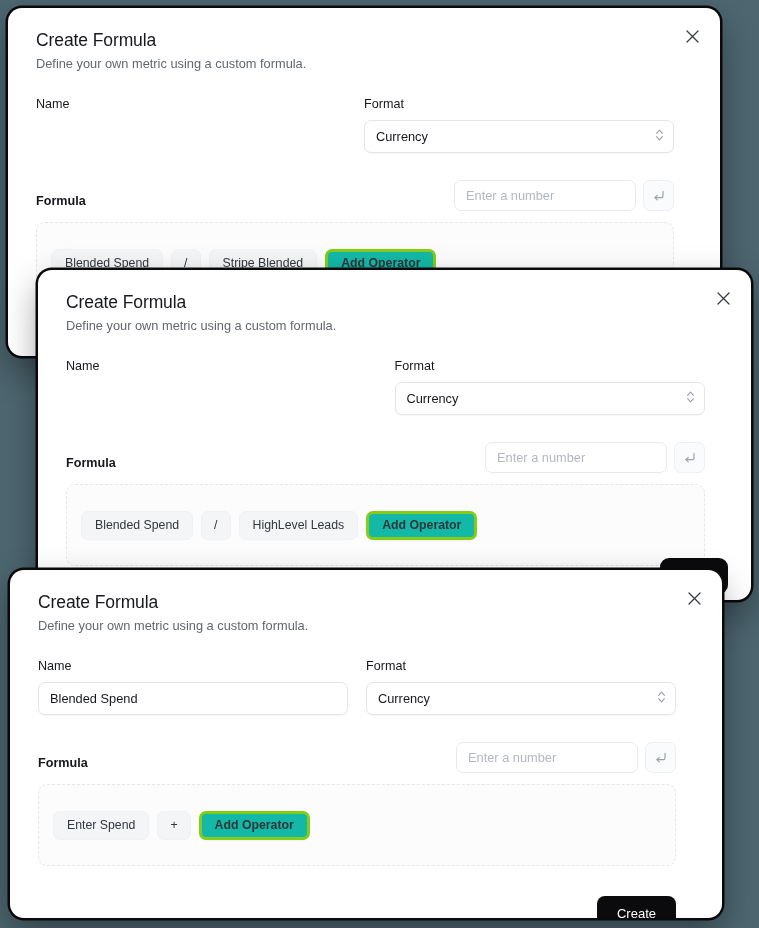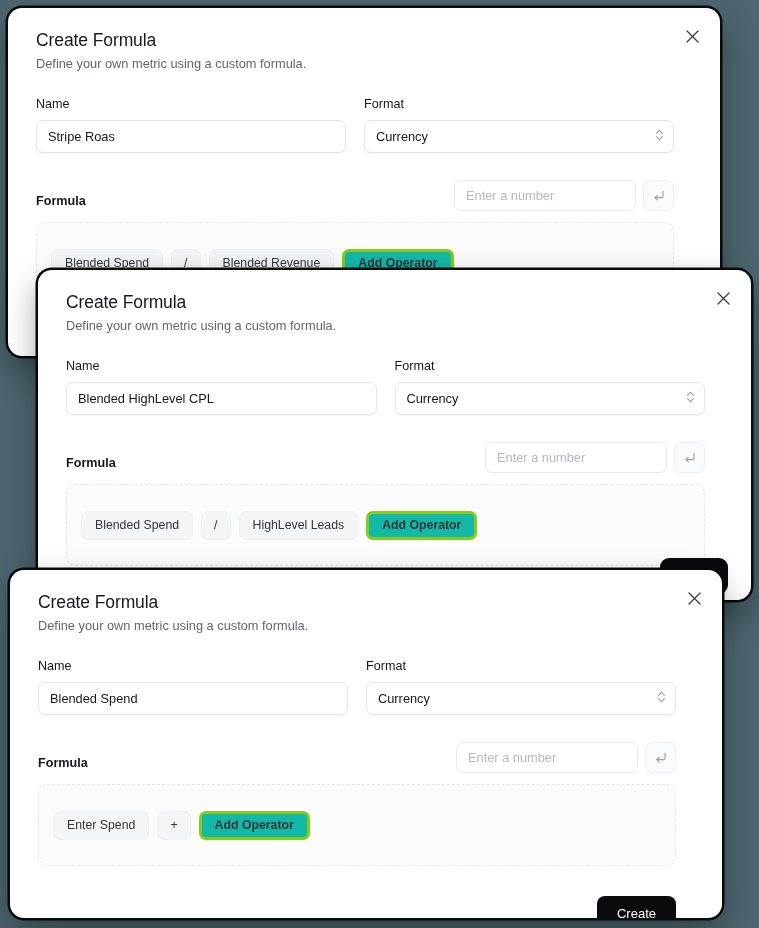--- a/index.html
+++ b/index.html
@@ -204,21 +204,20 @@
         <path d="M1 1 L12 12 M12 1 L1 12" stroke="currentColor" stroke-width="1.3" fill="none" stroke-linecap="round"></path>
       </svg>
     </button>
 
     <h2 class="dlg-title">Create Formula</h2>
     <p class="dlg-sub">Define your own metric using a custom formula.</p>
 
     <div class="fields-row">
       <div class="field">
         <label class="field-label">Name</label>
-        <input class="text-input" type="text" value="Stripe Roas" style="">
       </div>
       <div class="field">
         <label class="field-label">Format</label>
         <div class="select-wrap">
           <input class="text-input select-input" type="text" readonly="" value="Currency" style="">
           <span class="stepper-icon">
             <svg width="9" height="14" viewBox="0 0 9 14" aria-hidden="true">
               <path d="M1.6 5.4 L4.5 2.2 L7.4 5.4" stroke="currentColor" stroke-width="1.1" fill="none" stroke-linecap="round" stroke-linejoin="round"></path>
               <path d="M1.6 8.6 L4.5 11.8 L7.4 8.6" stroke="currentColor" stroke-width="1.1" fill="none" stroke-linecap="round" stroke-linejoin="round"></path>
             </svg>
@@ -236,21 +235,21 @@
             <path d="M11 2.2 V7 a1.6 1.6 0 0 1 -1.6 1.6 H3" stroke="currentColor" stroke-width="1.15" fill="none" stroke-linecap="round" stroke-linejoin="round"></path>
             <path d="M5.3 6.3 L2.8 8.6 L5.3 10.9" stroke="currentColor" stroke-width="1.15" fill="none" stroke-linecap="round" stroke-linejoin="round"></path>
           </svg>
         </button>
       </div>
     </div>
 
     <div class="formula-canvas">
       <button class="chip">Blended Spend</button>
       <button class="chip op">/</button>
-      <button class="chip">Blended Revenue</button>
+      <button class="chip">Stripe Blended</button>
       <button class="chip add-op">Add Operator</button>
     </div>
 
     <div class="dlg-footer">
       <button class="create-btn">Create</button>
     </div>
   </div>
 </section>
 
 <section class="dialog" id="dialog-mid">
@@ -261,21 +260,20 @@
         <path d="M1 1 L12 12 M12 1 L1 12" stroke="currentColor" stroke-width="1.3" fill="none" stroke-linecap="round"></path>
       </svg>
     </button>
 
     <h2 class="dlg-title">Create Formula</h2>
     <p class="dlg-sub">Define your own metric using a custom formula.</p>
 
     <div class="fields-row">
       <div class="field">
         <label class="field-label">Name</label>
-        <input class="text-input" type="text" value="Blended HighLevel CPL" style="">
       </div>
       <div class="field">
         <label class="field-label">Format</label>
         <div class="select-wrap">
           <input class="text-input select-input" type="text" readonly="" value="Currency" style="">
           <span class="stepper-icon">
             <svg width="9" height="14" viewBox="0 0 9 14" aria-hidden="true">
               <path d="M1.6 5.4 L4.5 2.2 L7.4 5.4" stroke="currentColor" stroke-width="1.1" fill="none" stroke-linecap="round" stroke-linejoin="round"></path>
               <path d="M1.6 8.6 L4.5 11.8 L7.4 8.6" stroke="currentColor" stroke-width="1.1" fill="none" stroke-linecap="round" stroke-linejoin="round"></path>
             </svg>

